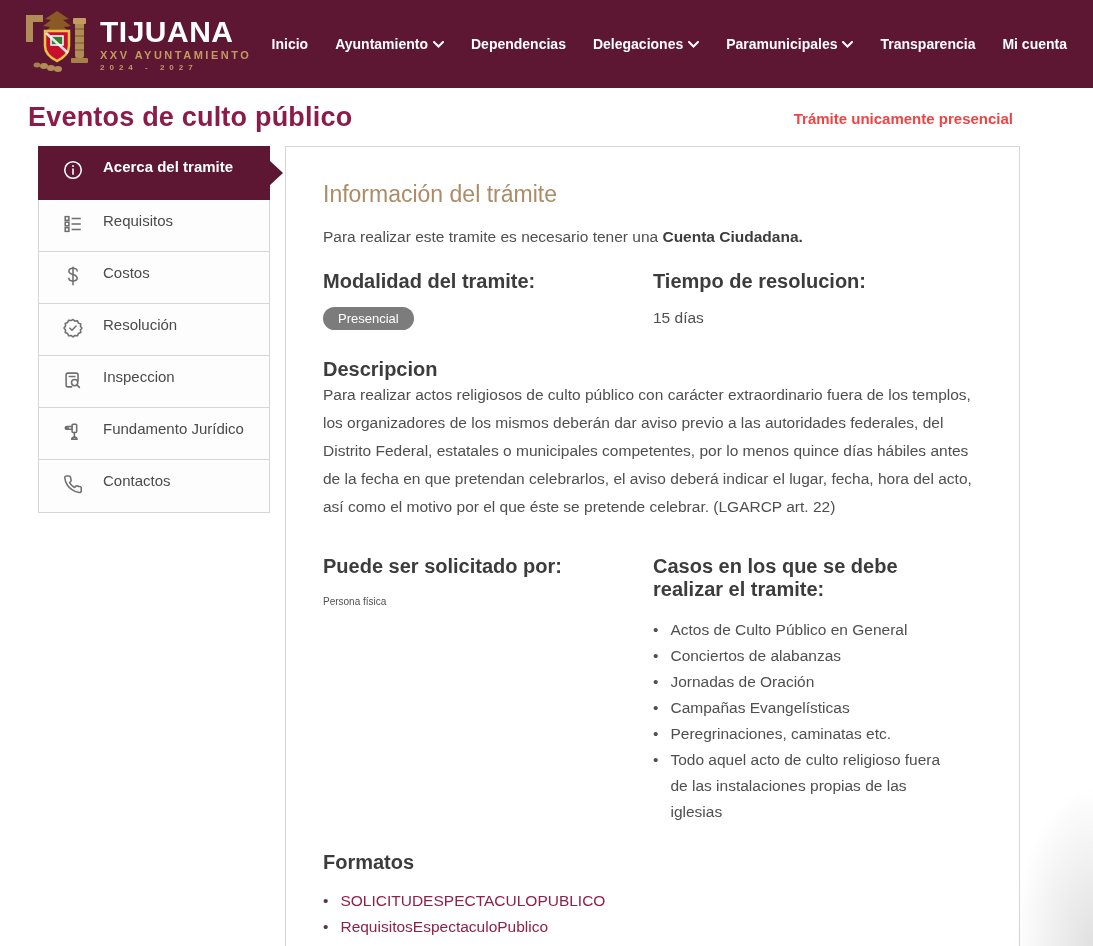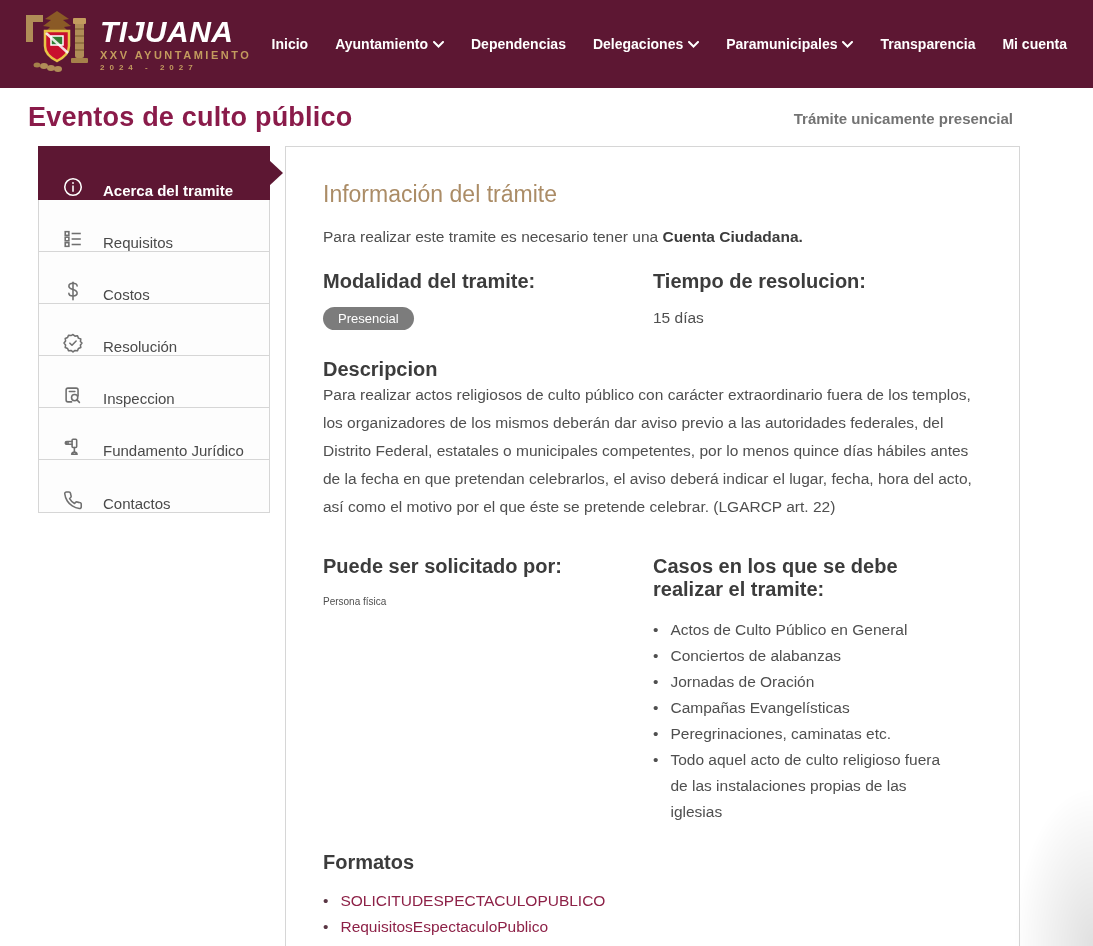--- a/index.html
+++ b/index.html
@@ -6,41 +6,41 @@
   html,body { width:1093px; height:946px; overflow:hidden; background:#ffffff;
     font-family:"Liberation Sans","DejaVu Sans",sans-serif; }
 
   
   .site-header{
     height:88px; background:#5d1733; display:flex; align-items:center;
     justify-content:space-between; padding:0 26px 0 20px;
   }
   .logo{ display:flex; align-items:center; gap:6px; cursor:pointer; }
   .logo-text{ display:flex; flex-direction:column; line-height:1; }
-  .logo-title{ color:#ffffff; font-size:30px; font-weight:bold; letter-spacing:.5px;font-style:italic; }
+  .logo-title{ color:#ffffff; font-size:30px; font-weight:bold; letter-spacing:.5px; }
   .logo-sub{ color:#c39b5e; font-size:11px; font-weight:bold; letter-spacing:2.5px; margin-top:3px; }
   .logo-years{ color:#c39b5e; font-size:8px; font-weight:bold; letter-spacing:5px; margin-top:3px; }
   .main-nav{ display:flex; align-items:flex-start; gap:27px; }
   .nav-item{ color:#ffffff; font-size:14px; font-weight:bold; text-decoration:none;
     display:flex; align-items:center; gap:5px; cursor:pointer; white-space:nowrap; }
   .chev{ display:inline-block; width:11px; height:7px; }
   .chev svg{ display:block; }
 
   
   .page-head{ display:flex; align-items:flex-start; justify-content:space-between;
     padding:14px 80px 0 28px; }
   .page-title{ color:#8a1b4a; font-size:27px; font-weight:bold; letter-spacing:.2px; }
-  .page-note{ color:#737373; font-size:15px; font-weight:bold; margin-top:8px; }
+  .page-note{ color:#ef4444; font-size:15px; font-weight:bold; margin-top:8px; }
 
   
   .content{ display:flex; align-items:flex-start; padding:13px 0 0 38px; }
 
   
   .sidebar{ width:232px; border:1px solid #d6d6d6; background:#fdfdfd; position:relative; }
-  .side-item{ height:52px; display:flex; align-items:flex-end; gap:18px; padding:12px 0 0 22px;
+  .side-item{ height:52px; display:flex; align-items:flex-start; gap:18px; padding:12px 0 0 22px;
     border-bottom:1px solid #d6d6d6; cursor:pointer; position:relative; background:#fdfdfd; }
   .side-item:last-child{ border-bottom:none; }
   .s-icon{ width:24px; height:24px; flex:0 0 24px; display:flex; align-items:center; justify-content:center; }
   .s-icon svg{ display:block; }
   .s-label{ color:#4a4a4a; font-size:15px; font-weight:500; }
   .side-item.active{ background:#5d1733; border-bottom:1px solid #5d1733; margin:-1px -1px 0 -1px;
     padding-left:23px; height:54px; z-index:2; }
   .side-item.active .s-label{ color:#ffffff; font-weight:bold; }
   .active-arrow{ position:absolute; right:-13px; top:50%; margin-top:-13px;
     width:0; height:0; border-top:13px solid transparent; border-bottom:13px solid transparent;

